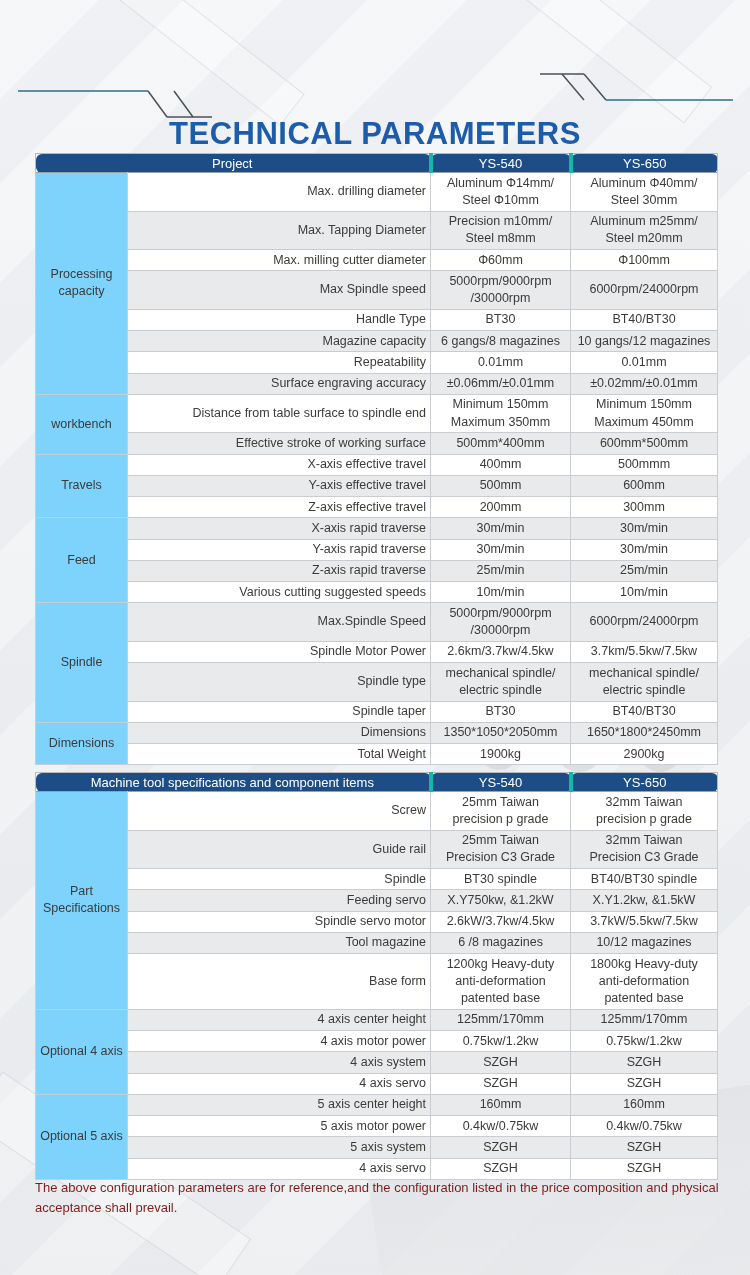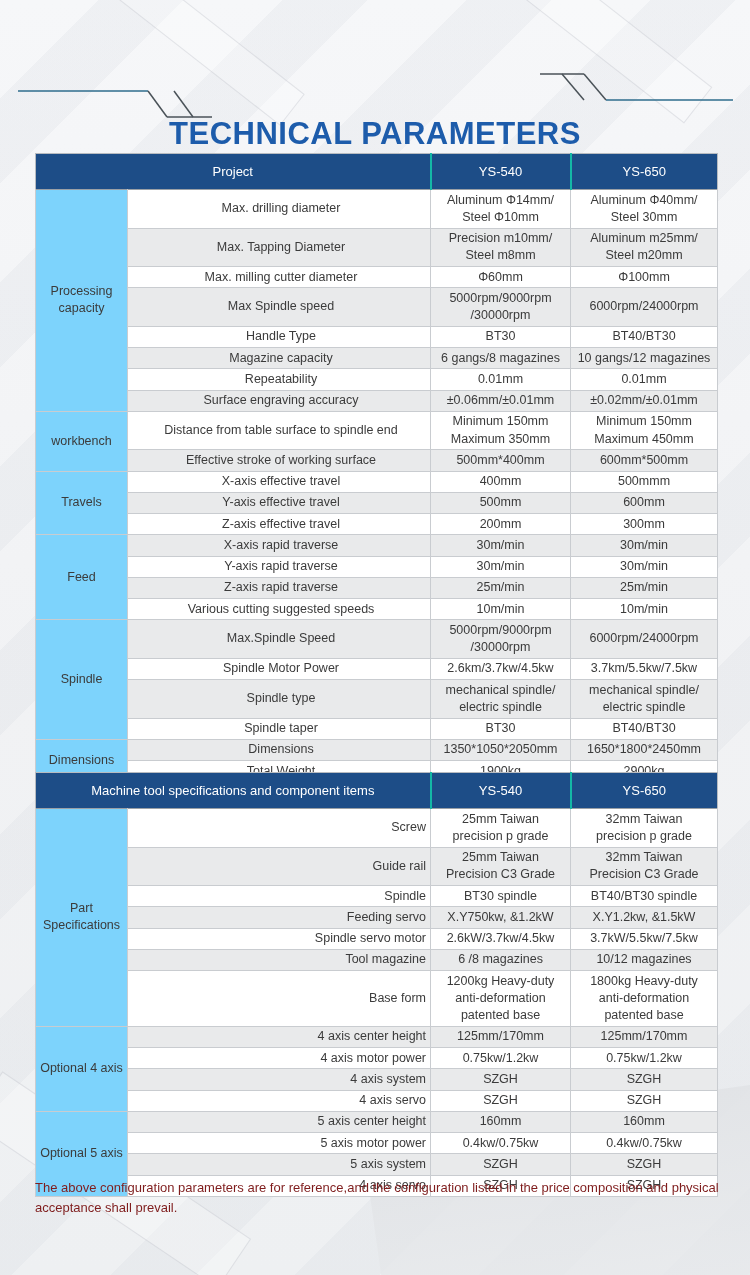--- a/index.html
+++ b/index.html
@@ -37,31 +37,31 @@
   .table-block { position:absolute; left:35px; width:682px; z-index:3; }
   #table1-mount { top:153px; }
   #table2-mount { top:772px; }
   table.spec-table {
     width:682px; border-collapse:collapse; table-layout:fixed;
     background:#ffffff; border:1px solid #b7bbc0;
     font-family:"Liberation Sans","DejaVu Sans",sans-serif;
   }
   table.spec-table th {
     background:#1d4d87; color:#ffffff; font-weight:normal;
-    font-size:13px; height:19px; padding:10px 2px; text-align:center;
-  }
-  table.spec-table th + th { border-left:2px solid #14b8a6; }
+    font-size:13px; height:19px; padding:1px 2px; text-align:center;border-radius:6px;
+  }
+  table.spec-table th + th { border-left:4px solid #14b8a6; }
   table.spec-table td {
     border:1px solid #c9ccd0; color:#3b3b3b; font-size:12.5px;
     line-height:1.38; padding:1.5px 4px; text-align:center;
     white-space:pre-line; background:#ffffff;
   }
   table.spec-table td.stripe { background:#e9eaeb; }
   table.spec-table td.group-label { background:#7dd3fc; text-align:center; }
-  table.spec-table td.param { text-align:center; padding-left:8px; }
+  table.spec-table td.param { text-align:right; padding-left:8px; }
   table.center-param td.param { text-align:right; padding-left:4px; }
   table.spec-table tr.group-start td { border-top:1px solid #9aa0a6; }
 
   
   .footnote {
     position:absolute; left:35px; top:1178px; width:700px; z-index:3;
     font-size:13px; line-height:1.5; color:#7f1d1d;
   }
 </style>
 </head>

